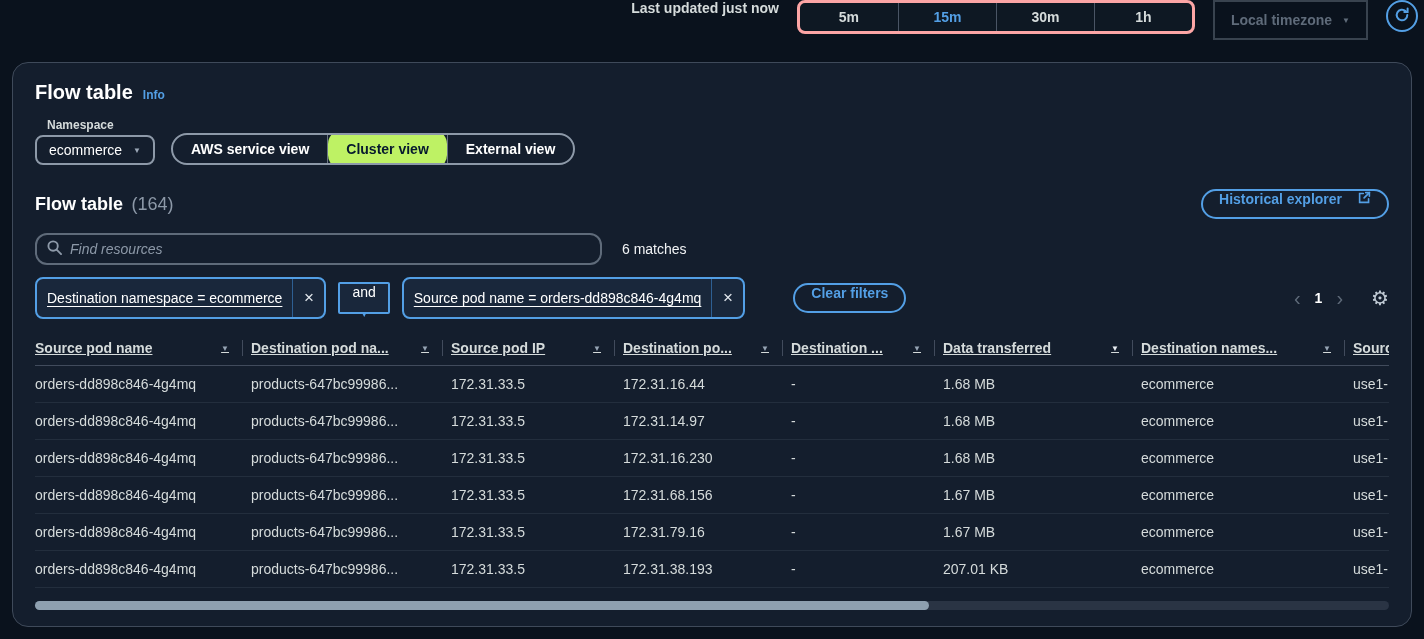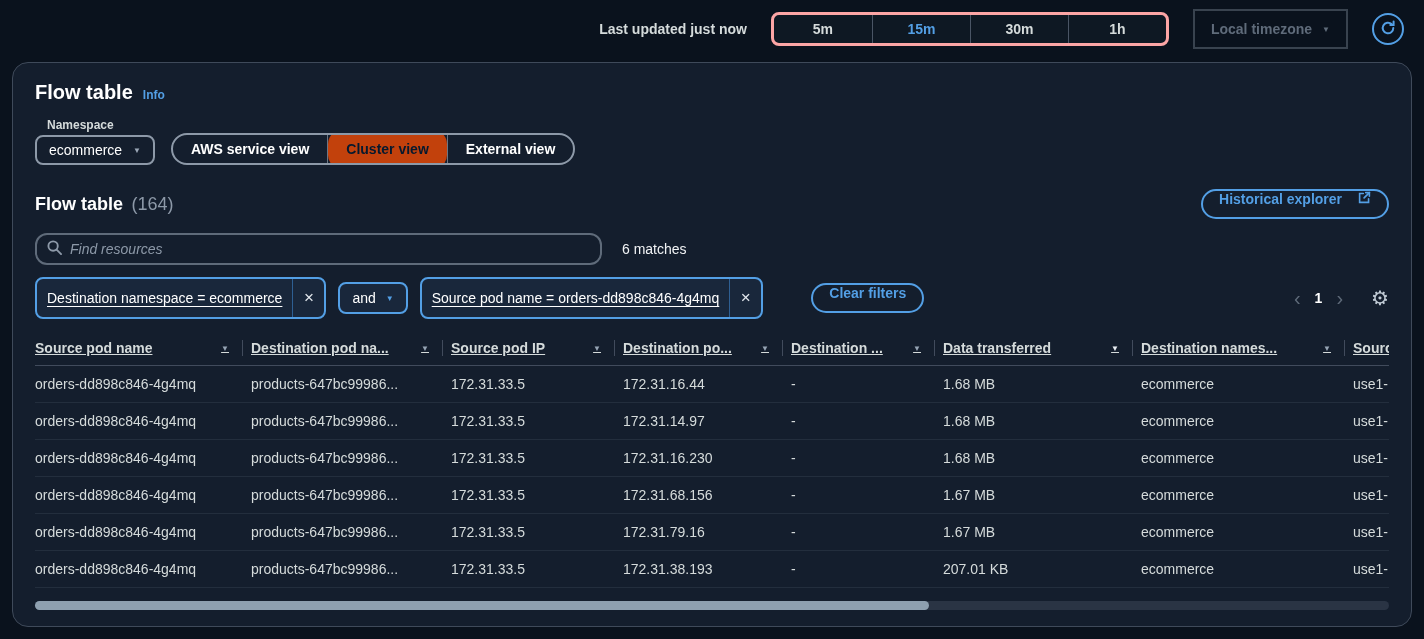--- a/index.html
+++ b/index.html
@@ -8,24 +8,24 @@
     background: #0a121d;
     font-family: "Liberation Sans", sans-serif;
     color: #e3e8ee;
     overflow: hidden;
   }
 
   
   .topbar {
     height: 58px;
     display: flex;
-    align-items: center;
+    align-items: flex-start;
     justify-content: flex-end;
-    gap: 24px;
-    padding-right: 20px;
+    gap: 18px;
+    padding-right: 6px;
   }
   .last-updated { font-size: 14px; font-weight: 700; color: #d5dbdb; }
   .time-seg {
     display: flex;
     border: 3px solid #fca5a5;
     border-radius: 8px;
     overflow: hidden;
     background: #0e1823;
   }
   .time-seg .seg {
@@ -87,21 +87,21 @@
     overflow: hidden;
   }
   .view-seg .vseg {
     height: 39px; padding: 0 18px;
     display: flex; align-items: center; justify-content: center;
     background: transparent; border: none;
     color: #ffffff; font-size: 14px; font-weight: 700;
     font-family: inherit; cursor: pointer; white-space: nowrap;
   }
   .view-seg .vseg.selected {
-    background: #c2410c; color: #06192e; border-radius: 14px;
+    background: #bef264; color: #06192e; border-radius: 14px;
   }
   .view-seg .vsep { width: 1px; height: 28px; background: #6b7685; }
 
   .section-head-row { margin-top: 24px; display: flex; align-items: center; justify-content: space-between; }
   .section-title { font-size: 18px; font-weight: 700; color: #ffffff; }
   .section-count { font-weight: 400; color: #8d99a8; margin-left: 4px; }
   .pill-btn {
     height: 30px; padding: 0 16px;
     display: flex; gap: 16px;
     border: 2px solid #539fe5; border-radius: 16px;
@@ -143,23 +143,23 @@
   .token-x {
     width: 32px; display: flex; align-items: center; justify-content: center;
     border: none; border-left: 1px solid #2e5f93;
     background: transparent; color: #e3e8ee; font-size: 17px;
     cursor: pointer; font-family: inherit;
   }
   .op-token {
     margin: 0 12px;
     height: 32px; padding: 0 12px;
     display: flex; align-items: center; gap: 10px;
-    border: 2px solid #539fe5; border-radius: 8px;
+    border: 2px solid #539fe5; border-radius: 2px;
     background: rgba(83,159,229,0.08);
-    color: #ffffff; font-size: 14px; font-family: inherit; cursor: pointer;
+    color: #ffffff; font-size: 14px; font-family: inherit; cursor: pointer; flex-direction: column;
   }
   .op-token .caret { font-size: 8px; color: #539fe5; }
   .clear-btn { margin-left: 48px; }
   .pager { margin-left: auto; display: flex; align-items: center; }
   .pager .chev {
     background: transparent; border: none; color: #5f6b7a;
     font-size: 20px; line-height: 1; padding: 0 8px; cursor: pointer; font-family: inherit;
   }
   .pager .page-num { color: #ffffff; font-size: 14px; font-weight: 700; padding: 0 6px; }
   .gear-btn {

